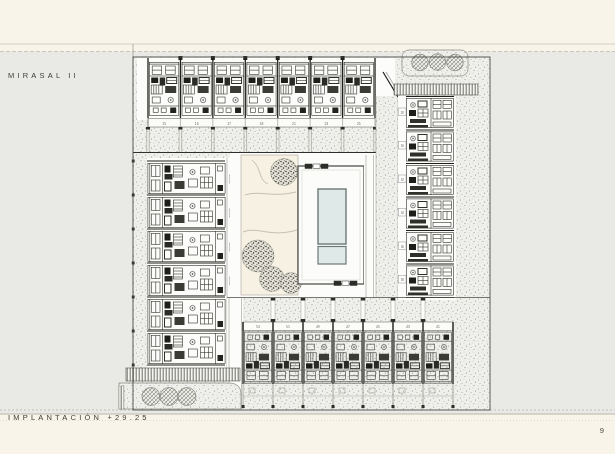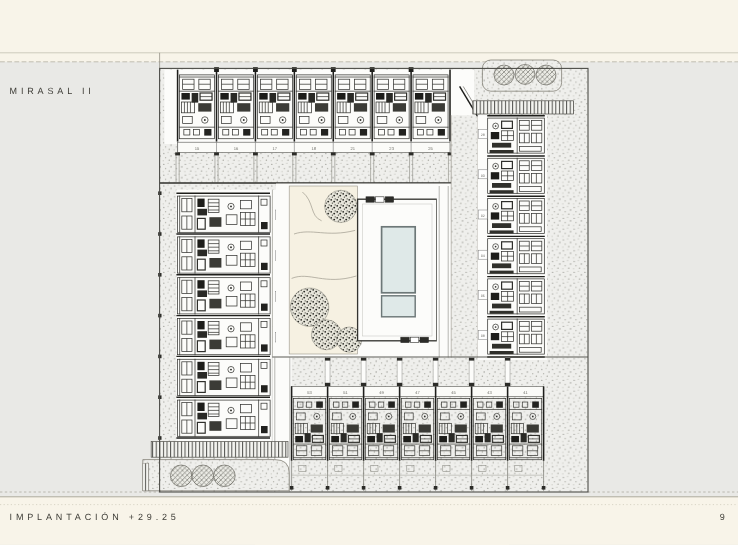--- a/index.html
+++ b/index.html
@@ -11,21 +11,21 @@
   #stage{position:absolute;inset:0;}
   svg{position:absolute;left:0;top:0;}
   .caption{
     position:absolute;
     font-size:7.5px;
     letter-spacing:3.2px;
     color:#3e3d37;
     white-space:nowrap;
   }
   #title{left:8px;top:23px;margin-top:48px;}
-  #footer-label{left:8px;top:426px;}
+  #footer-label{left:8px;top:413px;}
   #page-number{right:10px;top:426px;letter-spacing:1px;}
 </style>
 </head>
 <body>
 
 <div id="stage">
 
   <svg id="plan-svg" width="615" height="454" viewBox="0 0 615 454">
     <defs>
       <pattern id="stipple" width="9" height="9" patternUnits="userSpaceOnUse">

